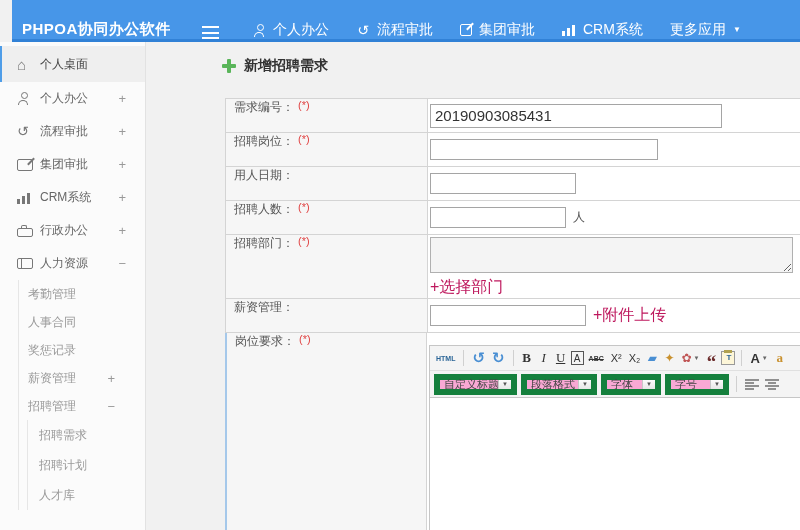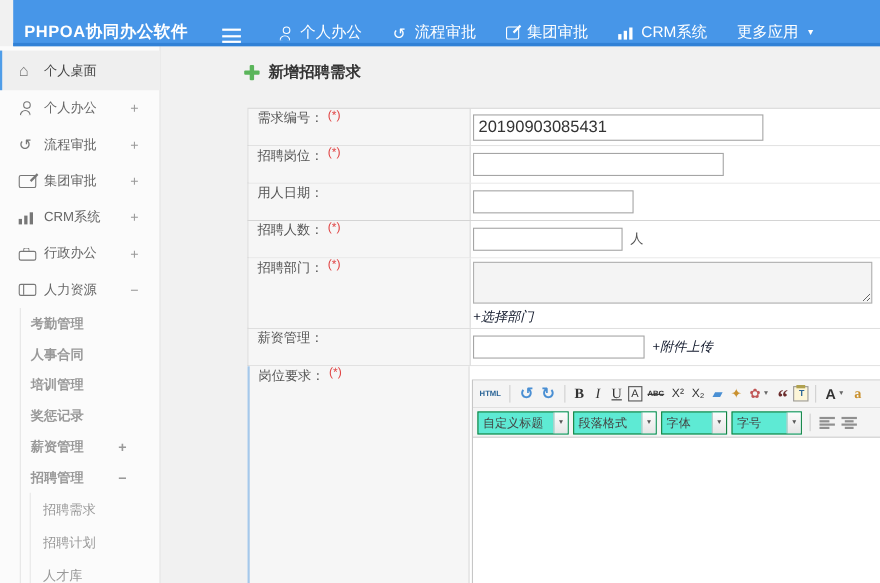--- a/index.html
+++ b/index.html
@@ -33,41 +33,41 @@
   .sidebar{position:absolute;top:42px;left:0;bottom:0;width:146px;background:#fbfbfb;
     border-right:1px solid #e2e2e2;padding-top:4px;font-size:12px;z-index:4;}
   .s1,.s2,.s3{display:flex;align-items:center;cursor:pointer;}
   .s1{height:33px;padding-left:17px;color:#666;}
   .s1 .icon{width:16px;margin-right:7px;color:#777;flex:none;justify-content:flex-start;}
   .s1.active{height:36px;background:#efefef;border-left:2px solid #4f9de8;padding-left:15px;color:#444;}
   .exp{margin-left:auto;color:#999;font-size:13px;}
   .s1 .exp{margin-right:19px;}
   .s2 .exp{margin-right:30px;}
   .sub1{margin-left:18px;border-left:1px solid #e6e6e6;}
-  .s2{height:28px;padding-left:9px;color:#999;font-weight:bold;}
+  .s2{height:28px;padding-left:9px;color:#999;}
   .sub2{margin-left:8px;border-left:1px solid #e6e6e6;}
   .s3{height:30px;padding-left:11px;color:#999;}
   
   .main{position:absolute;left:146px;top:42px;width:700px;height:600px;}
   .page-title-row{margin:14px 0 0 76px;height:20px;display:flex;align-items:center;}
   .plus-icon{width:14px;height:14px;position:relative;margin-right:8px;flex:none;}
   .plus-icon::before{content:"";position:absolute;left:5px;top:0;width:4px;height:14px;background:#5ab55a;border-radius:1px;}
   .plus-icon::after{content:"";position:absolute;top:5px;left:0;width:14px;height:4px;background:#5ab55a;border-radius:1px;}
   .page-title{font-size:14px;font-weight:bold;color:#333;}
   
   .form{margin:22px 0 0 79px;width:600px;border-top:1px solid #d4d4d4;}
   .frow{display:flex;border:solid #d4d4d4;border-width:0 1px 1px 1px;height:34px;background:#fff;}
   .fl{width:202px;flex:none;background:#f6f6f6;border-right:1px solid #d4d4d4;display:flex;align-items:flex-start;
     padding-left:8px;font-size:12px;color:#555;}
   .req{color:#e04444;font-size:11px;margin-left:4px;}
   .fv{flex:1;background:#fff;display:flex;align-items:center;padding-left:2px;font-size:12px;color:#555;}
   .inp{border:1px solid #a5a5a5;height:21px;font-size:12px;padding:0 4px;color:#333;background:#fff;
     font-family:"Liberation Sans","DejaVu Sans",sans-serif;}
   .suffix{margin-left:7px;color:#555;}
-  .link{color:#0f172a;text-decoration:none;font-size:12px;cursor:pointer;font-style:italic;}
+  .link{color:#be185d;text-decoration:none;font-size:16px;cursor:pointer;}
   .row-department{height:64px;}
   .row-department .fv{flex-direction:column;align-items:flex-start;justify-content:center;padding-top:2px;}
   .dept-area{width:363px;height:38px;background:#f4f4f4;border:1px solid #b0b0b0;resize:both;
     font-family:"Liberation Sans","DejaVu Sans",sans-serif;}
   .row-department .link{margin-top:4px;}
   .row-attachment .link{margin-left:7px;}
   .row-job-requirements{height:340px;border-left:none;}
   .row-job-requirements .fl{border-left:2px solid #a5c8ea;}
   .row-job-requirements .fv{align-items:flex-start;padding-top:12px;}
   
@@ -88,21 +88,21 @@
   .t-strike{font-size:7px;font-weight:bold;text-decoration:line-through;}
   .t-sup{font-size:11px;}
   .t-orange{color:#c9912f;}
   .t-redish{color:#c05555;}
   .t-quote{font-family:"Liberation Serif","DejaVu Serif",serif;font-size:19px;font-weight:bold;color:#6b2b2b;line-height:8px;padding-top:7px;}
   .t-A{font-size:13px;font-weight:bold;color:#333;}
   .t-paste{width:13px;height:14px;border:1px solid #999;background:#fdf6d8;position:relative;}
   .t-paste::before{content:"";position:absolute;top:-2px;left:2px;right:2px;height:3px;background:#b0a14f;}
   .t-paste::after{content:"T";position:absolute;left:4px;top:1px;font-size:8px;color:#2a6496;font-weight:bold;}
   .tcar{font-size:6px;color:#666;margin-left:2px;}
-  .dd{height:21px;background:#5eead4;border:1px solid #15803d;display:flex;align-items:center;cursor:pointer;flex:none;}
+  .dd{height:21px;background:#f9a8d4;border:6px solid #15803d;display:flex;align-items:center;cursor:pointer;flex:none;}
   .ddlbl{flex:1;font-size:11px;color:#444;padding-left:4px;white-space:nowrap;overflow:hidden;}
   .ddcar{width:13px;align-self:stretch;border-left:1px solid #c8c8c8;display:flex;align-items:center;justify-content:center;
     font-size:6px;color:#555;background:linear-gradient(#fcfcfc,#e6e6e6);}
   .aln{width:16px;height:13px;display:flex;flex-direction:column;justify-content:space-between;padding:1px 1px;cursor:pointer;flex:none;}
   .aln i{display:block;height:2px;background:#909090;width:100%;}
   .aln.align-left i:nth-child(even){width:62%;}
   .aln.align-center i:nth-child(even){width:62%;margin:0 auto;}
   .editor-content{height:170px;background:#fff;}
 </style>
 </head>
@@ -171,23 +171,20 @@
       <span class="exp">−</span>
     </div>
     <div class="sub1">
       <div class="s2">
         <span class="lbl">考勤管理</span>
       </div>
       <div class="s2">
         <span class="lbl">人事合同</span>
       </div>
       <div class="s2">
-        <span class="lbl">培训管理</span>
-      </div>
-      <div class="s2">
         <span class="lbl">奖惩记录</span>
       </div>
       <div class="s2">
         <span class="lbl">薪资管理</span>
         <span class="exp">+</span>
       </div>
       <div class="s2">
         <span class="lbl">招聘管理</span>
         <span class="exp">−</span>
       </div>
@@ -210,21 +207,21 @@
     <span class="plus-icon"></span>
     <h1 class="page-title">新增招聘需求</h1>
   </div>
   <div class="form">
       <div class="frow row-demand-no">
         <div class="fl">
           <span>需求编号：</span>
           <span class="req">(*)</span>
         </div>
         <div class="fv">
-          <input class="inp" value="20190903085431" style="width: 264px; height: 24px; font-size: 15px;">
+          <input class="inp" value="20190903085431" style="width: 292px; height: 24px; font-size: 15px;">
         </div>
       </div>
       <div class="frow row-job-position">
         <div class="fl">
           <span>招聘岗位：</span>
           <span class="req">(*)</span>
         </div>
         <div class="fv">
           <input class="inp" style="width: 228px;">
         </div>

